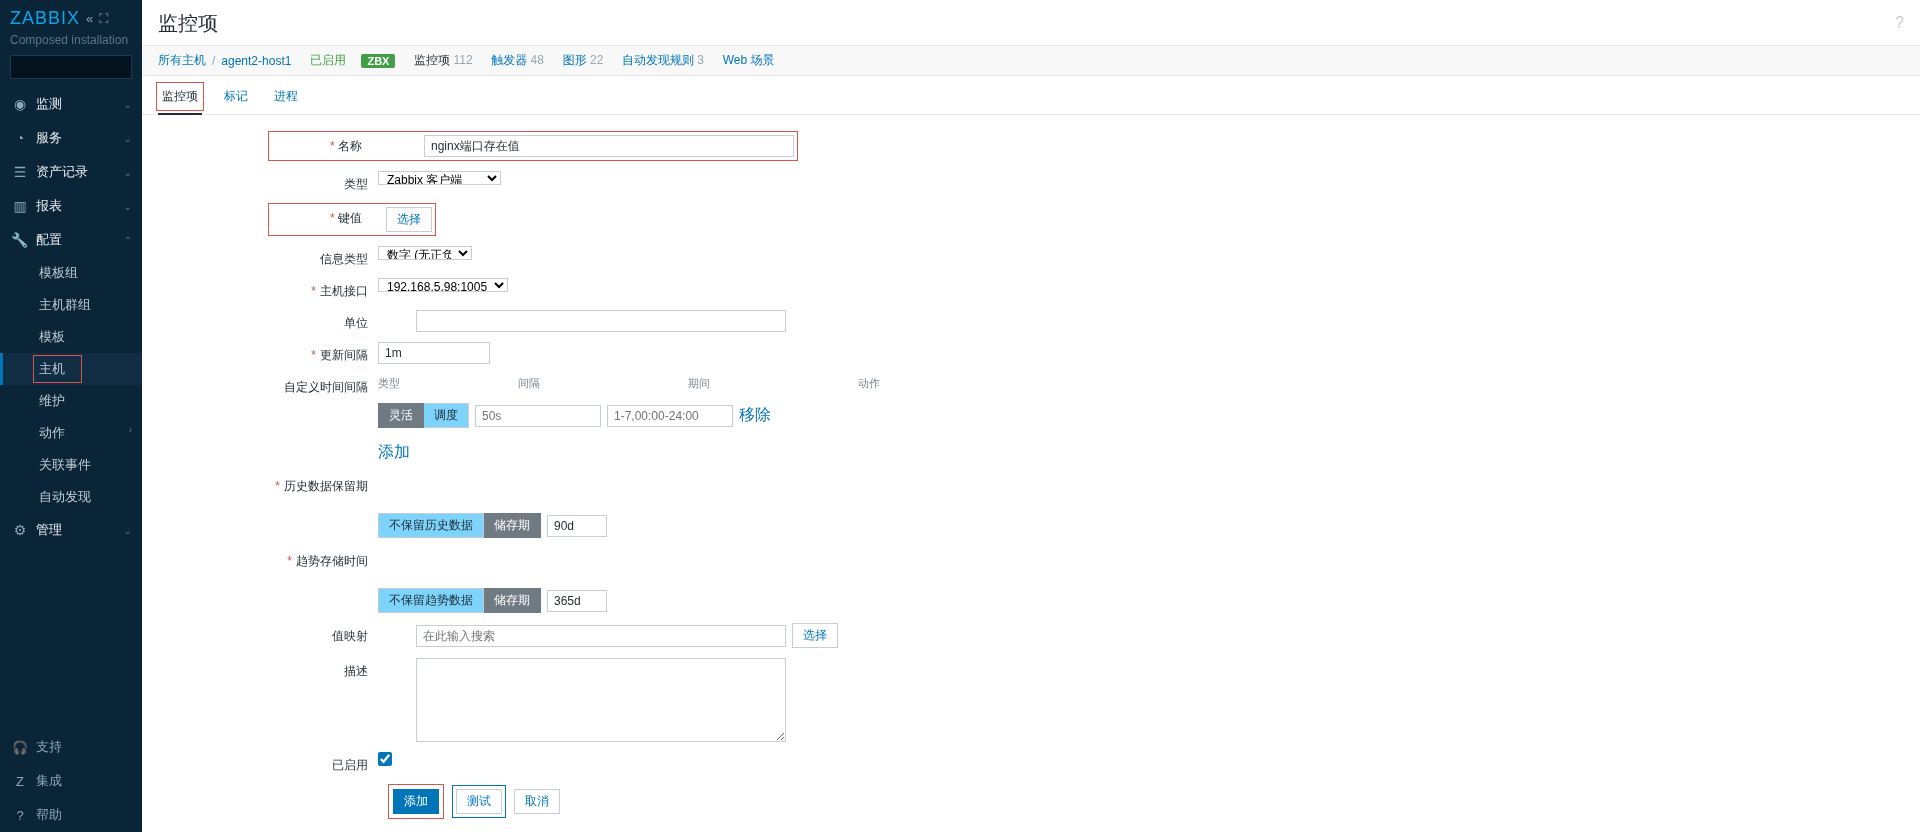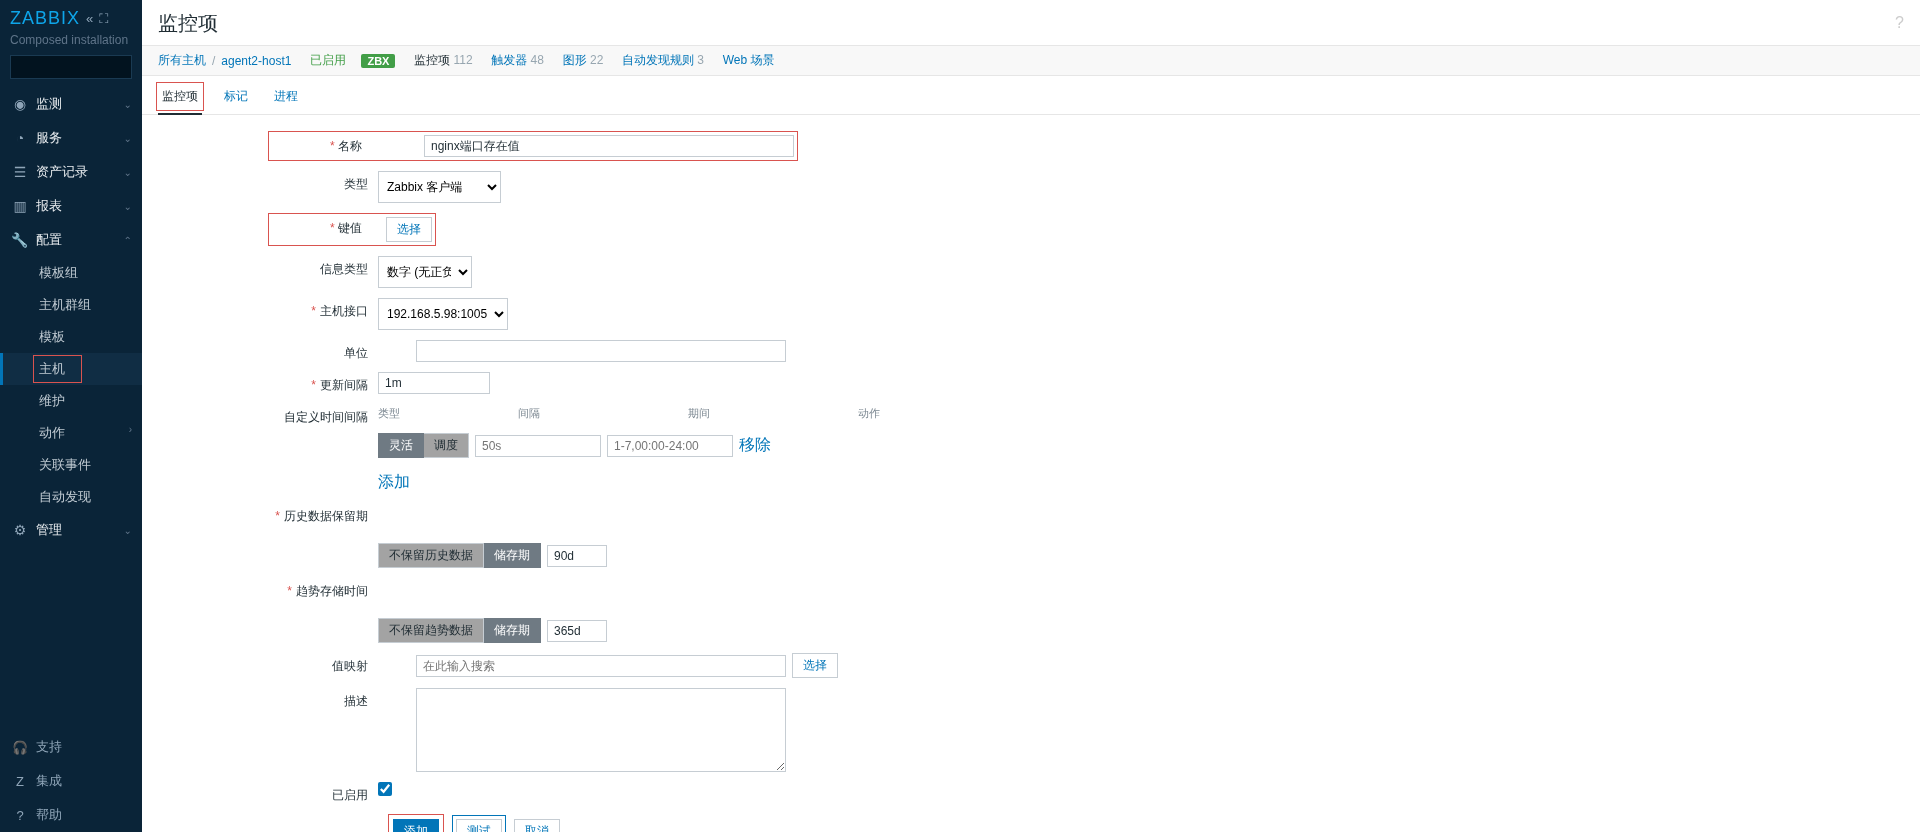--- a/index.html
+++ b/index.html
@@ -41,30 +41,30 @@
 .tabs { display: flex; gap: 18px; padding: 8px 16px 0; border-bottom: 1px solid #e6e6e6; }
 .tab { padding: 4px 4px 8px; color: #0275b8; cursor: pointer; position: relative; font-size: 12px; }
 .tab.active { color: #1f2c33; border-bottom: 2px solid #1f2c33; margin-bottom: -1px; }
 .tab .red-box2 { position: absolute; left: -2px; right: -2px; top: -2px; bottom: 2px; border: 1px solid #d9534f; pointer-events: none; }
 .form-area { padding: 16px; }
 .form-row { display: flex; align-items: flex-start; margin-bottom: 10px; }
 .form-row .label { width: 220px; text-align: right; padding-right: 10px; padding-top: 5px; color: #1f2c33; font-size: 12px; }
 .form-row .label .req { color: #d9534f; margin-right: 4px; }
 .form-row .field { display: flex; align-items: center; gap: 6px; }
 .text-input { border: 1px solid #c6cdd3; height: 22px; padding: 0 6px; font-size: 12px; color: #1f2c33; outline: none; }
-.select { border: 1px solid #c6cdd3; height: 32px; padding: 0 4px; font-size: 12px; background: #fff; outline: none; }
+.select { border: 1px solid #c6cdd3; height: 14px; padding: 0 4px; font-size: 12px; background: #fff; outline: none; }
 .w-lg { width: 370px; margin-left: 38px; }
 .w-md { width: 123px; }
 .w-sm { width: 60px; }
 .w-xs { width: 112px; }
 textarea.text-input { height: 84px; padding: 4px 6px; resize: both; }
 .btn { border: 1px solid #c6cdd3; background: #fff; color: #0275b8; padding: 3px 10px; font-size: 12px; cursor: pointer; }
 .btn-primary { background: #0275b8; border-color: #0275b8; color: #fff; }
 .btn-seg { display: inline-flex; }
-.btn-seg .seg { border: 1px solid #c6cdd3; padding: 3px 10px; font-size: 12px; cursor: pointer; background: #a3a3a3; color: #1f2c33; }
+.btn-seg .seg { border: 1px solid #c6cdd3; padding: 3px 10px; font-size: 12px; cursor: pointer; background: #7dd3fc; color: #1f2c33; }
 .btn-seg .seg + .seg { border-left: none; }
 .btn-seg .seg.active { background: #6f7a83; color: #fff; border-color: #6f7a83; }
 .interval-head { display: flex; gap: 50px; color: #7c8892; font-size: 11px; padding: 2px 0 6px; }
 .interval-head span:nth-child(1){ width: 90px; }
 .interval-head span:nth-child(2){ width: 120px; }
 .interval-head span:nth-child(3){ width: 120px; }
 .interval-body { display: flex; align-items: center; gap: 6px; justify-content: flex-end; }
 .link-action { color: #0275b8; cursor: pointer; font-size: 16px; }
 .retention-field { display: flex; align-items: center; gap: 6px; margin-top: 40px; }
 .highlight-box { border: 1px solid #d9534f; padding: 3px; display: inline-flex; gap: 14px; align-items: flex-start; }

